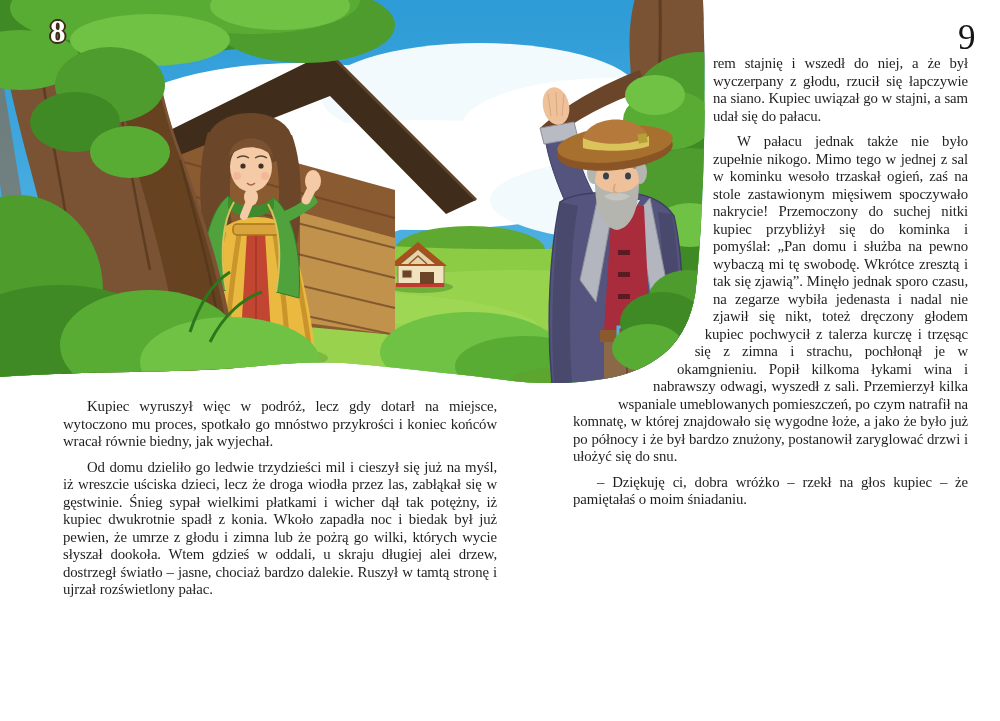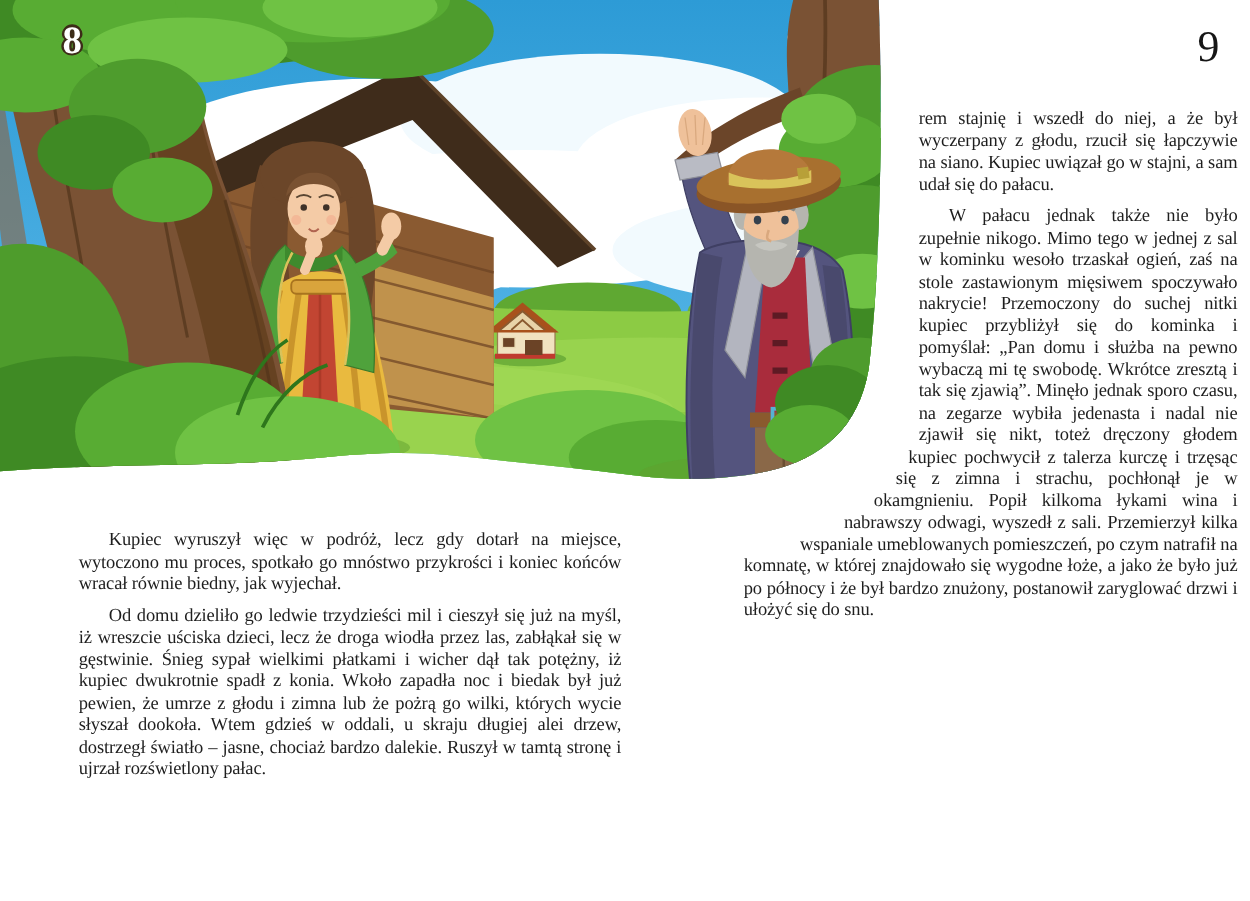--- a/index.html
+++ b/index.html
@@ -25,22 +25,22 @@
     left:958px;top:20px;font-size:35px;color:#161616;font-weight:normal;
   }
 
   
   .textcol{
     position:absolute;text-align:justify;
     font-size:14.8px;line-height:17.5px;letter-spacing:-0.1px;
   }
   .textcol p{margin:0 0 8px 0;text-indent:24px;}
   .textcol p.noindent{text-indent:0;}
-  .col-left{left:63px;top:398px;width:434px;margin-top:26px;}
-  .col-right{left:595px;top:55px;width:395px;margin-top:32px;}
+  .col-left{left:63px;top:398px;width:434px;}
+  .col-right{left:573px;top:55px;width:395px;}
   .curve-spacer{
     float:left;width:140px;height:358px;
     shape-outside:polygon(0 0,100% 0,100% 67%,81% 80%,61% 87%,30% 93%,0 100%);
     shape-margin:8px;
   }
 </style>
 </head>
 <body>
 
 <div class="spread">
@@ -250,15 +250,16 @@
 
   <div class="textcol col-left">
     <p>Kupiec wyruszył więc w podróż, lecz gdy dotarł na miejsce, wytoczono mu proces, spotkało go mnóstwo przykrości i koniec końców wracał równie biedny, jak wyjechał.</p>
     <p>Od domu dzieliło go ledwie trzydzieści mil i cieszył się już na myśl, iż wreszcie uściska dzieci, lecz że droga wiodła przez las, zabłąkał się w gęstwinie. Śnieg sypał wielkimi płatkami i wicher dął tak potężny, iż kupiec dwukrotnie spadł z konia. Wkoło zapadła noc i biedak był już pewien, że umrze z głodu i zimna lub że pożrą go wilki, których wycie słyszał dookoła. Wtem gdzieś w oddali, u skraju długiej alei drzew, dostrzegł światło – jasne, chociaż bardzo dalekie. Ruszył w tamtą stronę i ujrzał rozświetlony pałac.</p>
   </div>
 
   <div class="textcol col-right">
     <div class="curve-spacer"></div>
     <p class="noindent">rem stajnię i wszedł do niej, a że był wyczerpany z głodu, rzucił się łapczywie na siano. Kupiec uwiązał go w stajni, a sam udał się do pałacu.</p>
     <p>W pałacu jednak także nie było zupełnie nikogo. Mimo tego w jednej z sal w kominku wesoło trzaskał ogień, zaś na stole zastawionym mięsiwem spoczywało nakrycie! Przemoczony do suchej nitki kupiec przybliżył się do kominka i pomyślał: „Pan domu i służba na pewno wybaczą mi tę swobodę. Wkrótce zresztą i tak się zjawią”. Minęło jednak sporo czasu, na zegarze wybiła jedenasta i nadal nie zjawił się nikt, toteż dręczony głodem kupiec pochwycił z talerza kurczę i trzęsąc się z zimna i strachu, pochłonął je w okamgnieniu. Popił kilkoma łykami wina i nabrawszy odwagi, wyszedł z sali. Przemierzył kilka wspaniale umeblowanych pomieszczeń, po czym natrafił na komnatę, w której znajdowało się wygodne łoże, a jako że było już po północy i że był bardzo znużony, postanowił zaryglować drzwi i ułożyć się do snu.</p>
+    <p>– Dziękuję ci, dobra wróżko – rzekł na głos kupiec – że pamiętałaś o moim śniadaniu.</p>
   </div>
 
 </div>
 
 </body></html>

